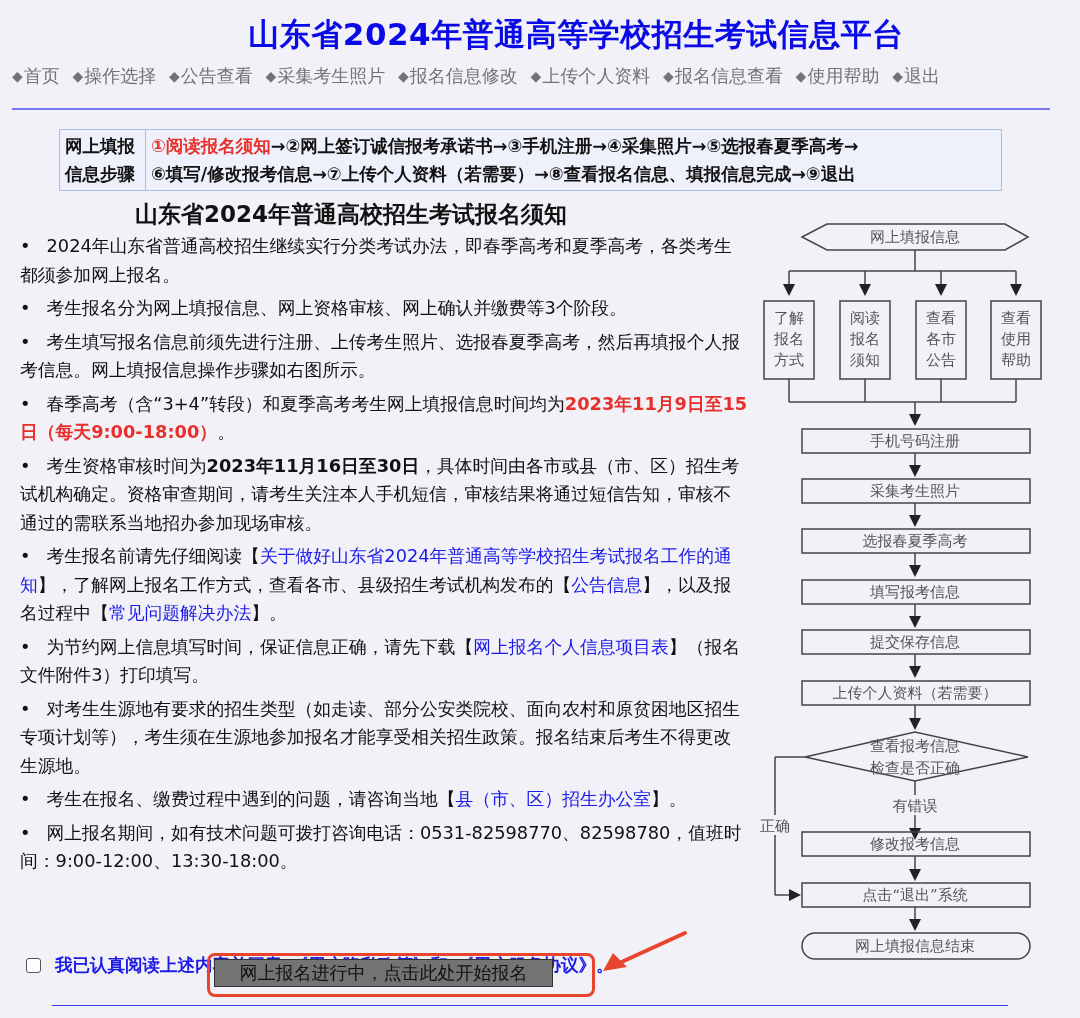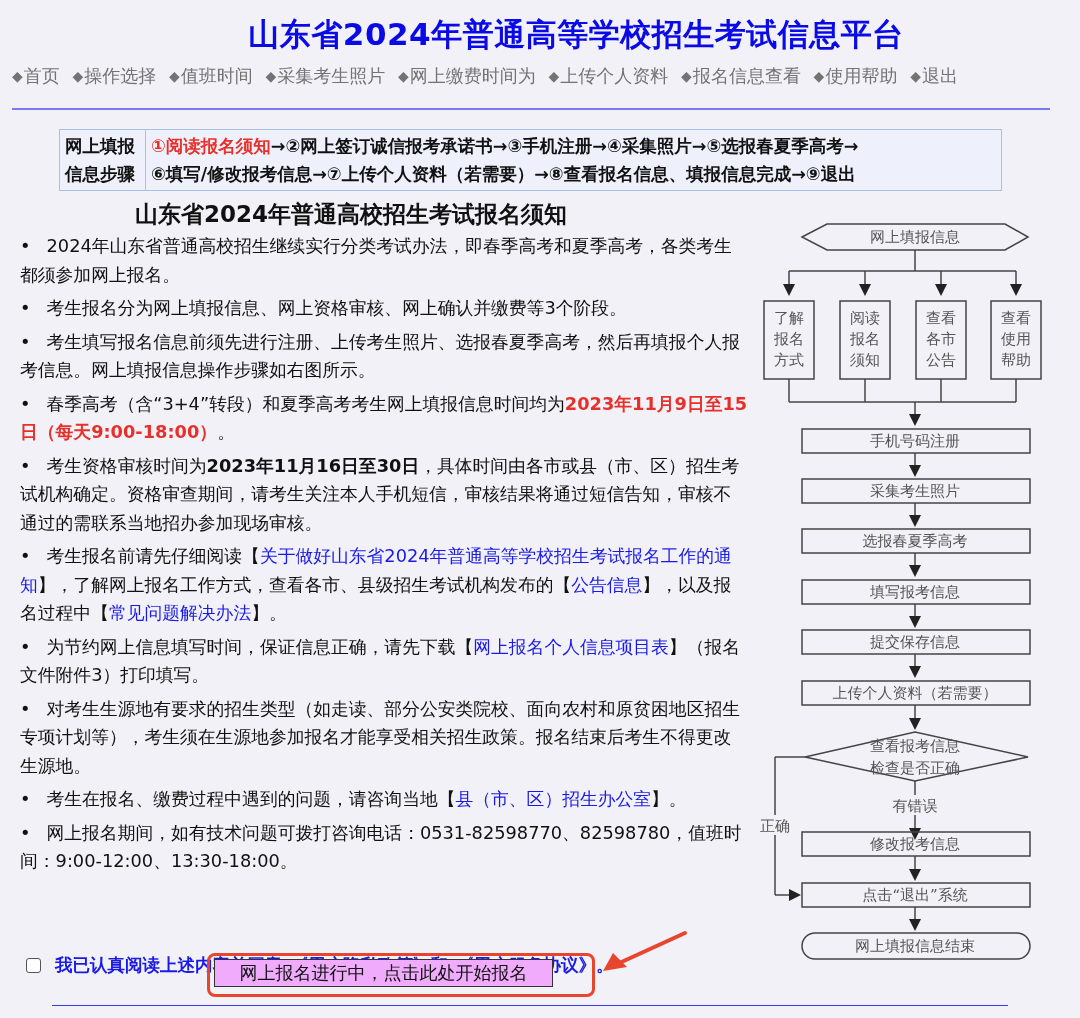--- a/index.html
+++ b/index.html
@@ -53,42 +53,42 @@
   .chk {
     width: 13px; height: 13px; border: 1.5px solid #555; border-radius: 3px; background: #fff;
     margin-right: 14px;
   }
   .start-btn-wrap {
     position: absolute; top: 953px; left: 207px; width: 388px; height: 44px;
     border: 3px solid #e8452e; border-radius: 8px; box-sizing: border-box;
   }
   .start-btn {
     position: absolute; top: 959px; left: 214px; width: 339px; height: 28px;
-    border: 1px solid #333; background: #f0abfc; font-size: 18px; color: #111;
+    border: 1px solid #333; background: #737373; font-size: 18px; color: #111;
     font-family: "DejaVu Sans", sans-serif; text-align: center; line-height: 26px;
     box-sizing: border-box; padding: 0; cursor: pointer;
   }
   .hr-bottom {
     position: absolute; top: 1005px; left: 52px; width: 956px; border-top: 1.5px solid #3a3ae6;
   }
   svg.flow { position: absolute; top: 215px; left: 750px; }
   svg.flow text { font-family: "DejaVu Serif", "Liberation Serif", serif; fill: #555; font-size: 15px; }
   svg.arrow { position: absolute; top: 925px; left: 595px; }
 </style>
 </head>
 <body>
 
 <div class="site-title">山东省2024年普通高等学校招生考试信息平台</div>
 
 <div class="nav">
   <a href="#"><span class="dia">◆</span><span>首页</span></a>
   <a href="#"><span class="dia">◆</span><span>操作选择</span></a>
-  <a href="#"><span class="dia">◆</span><span>值班时间</span></a>
+  <a href="#"><span class="dia">◆</span><span>公告查看</span></a>
   <a href="#"><span class="dia">◆</span><span>采集考生照片</span></a>
-  <a href="#"><span class="dia">◆</span><span>网上缴费时间为</span></a>
+  <a href="#"><span class="dia">◆</span><span>报名信息修改</span></a>
   <a href="#"><span class="dia">◆</span><span>上传个人资料</span></a>
   <a href="#"><span class="dia">◆</span><span>报名信息查看</span></a>
   <a href="#"><span class="dia">◆</span><span>使用帮助</span></a>
   <a href="#"><span class="dia">◆</span><span>退出</span></a>
 </div>
 
 <div class="hr-top"></div>
 
 <div class="steps">
   <div class="lbl">

